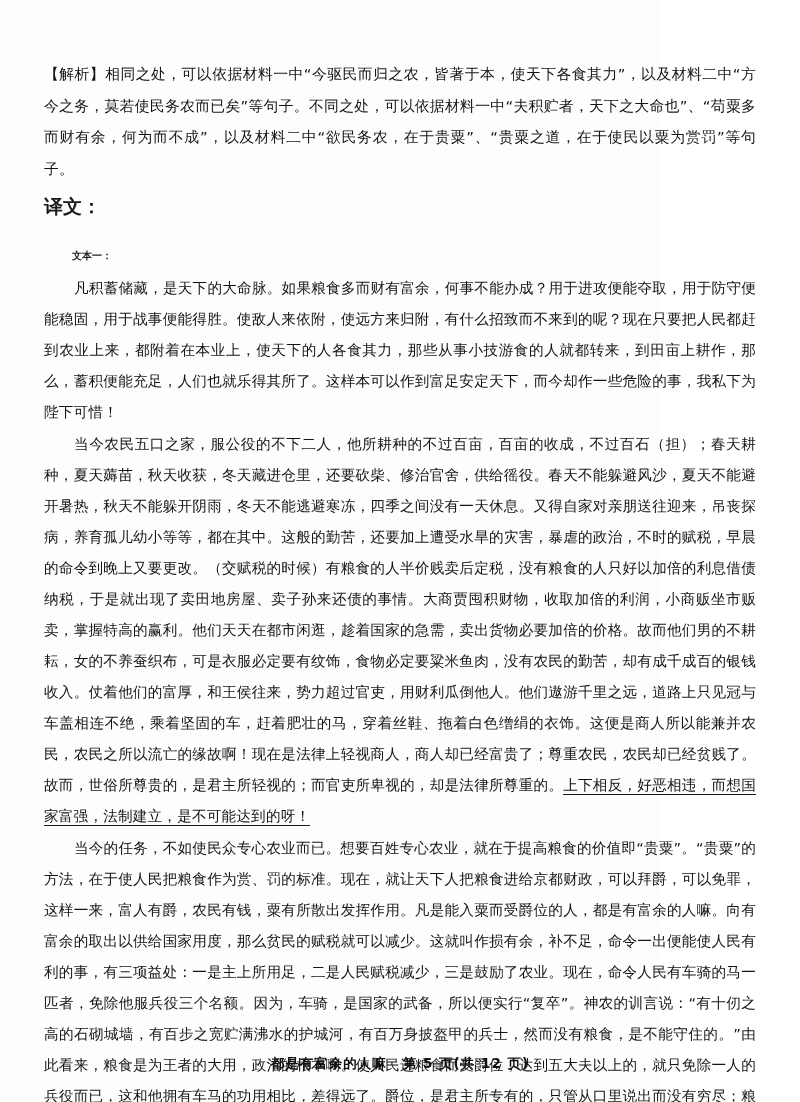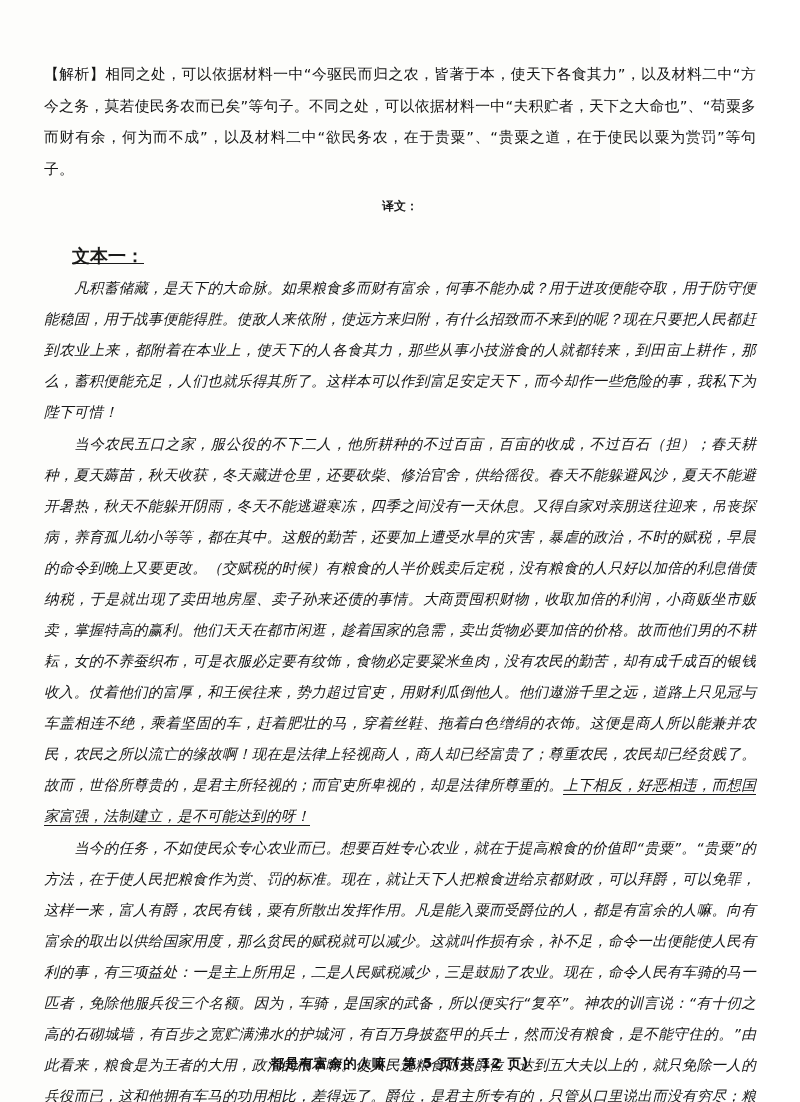--- a/index.html
+++ b/index.html
@@ -35,37 +35,34 @@
     text-align: justify;
     color: #141414;
     margin: 0 0 1px 0;
     word-break: break-all;
   }
   .analysis {
     font-size: 14.8px;
     line-height: 31.5px;
   }
   .label-line {
-    font-size: 12px;
+    font-size: 19px;
     line-height: 32px;
     margin: 6px 0 13px 0;
     font-weight: 600;
-    text-align: center;
   }
   .subhead {
-    font-size: 18px;
+    font-size: 10px;
     line-height: 32px;
     margin: 18px 0 0 0;
     padding-left: 28px;
     font-weight: 600;
-    text-decoration: underline;
   }
   .indent {
     text-indent: 30px;
-    font-style: italic;
   }
   .uline {
     border-bottom: 1px solid #1a1a1a;
     padding-bottom: 1px;
   }
   .footer {
     position: absolute;
     left: 0;
     top: 1055px;
     width: 800px;

